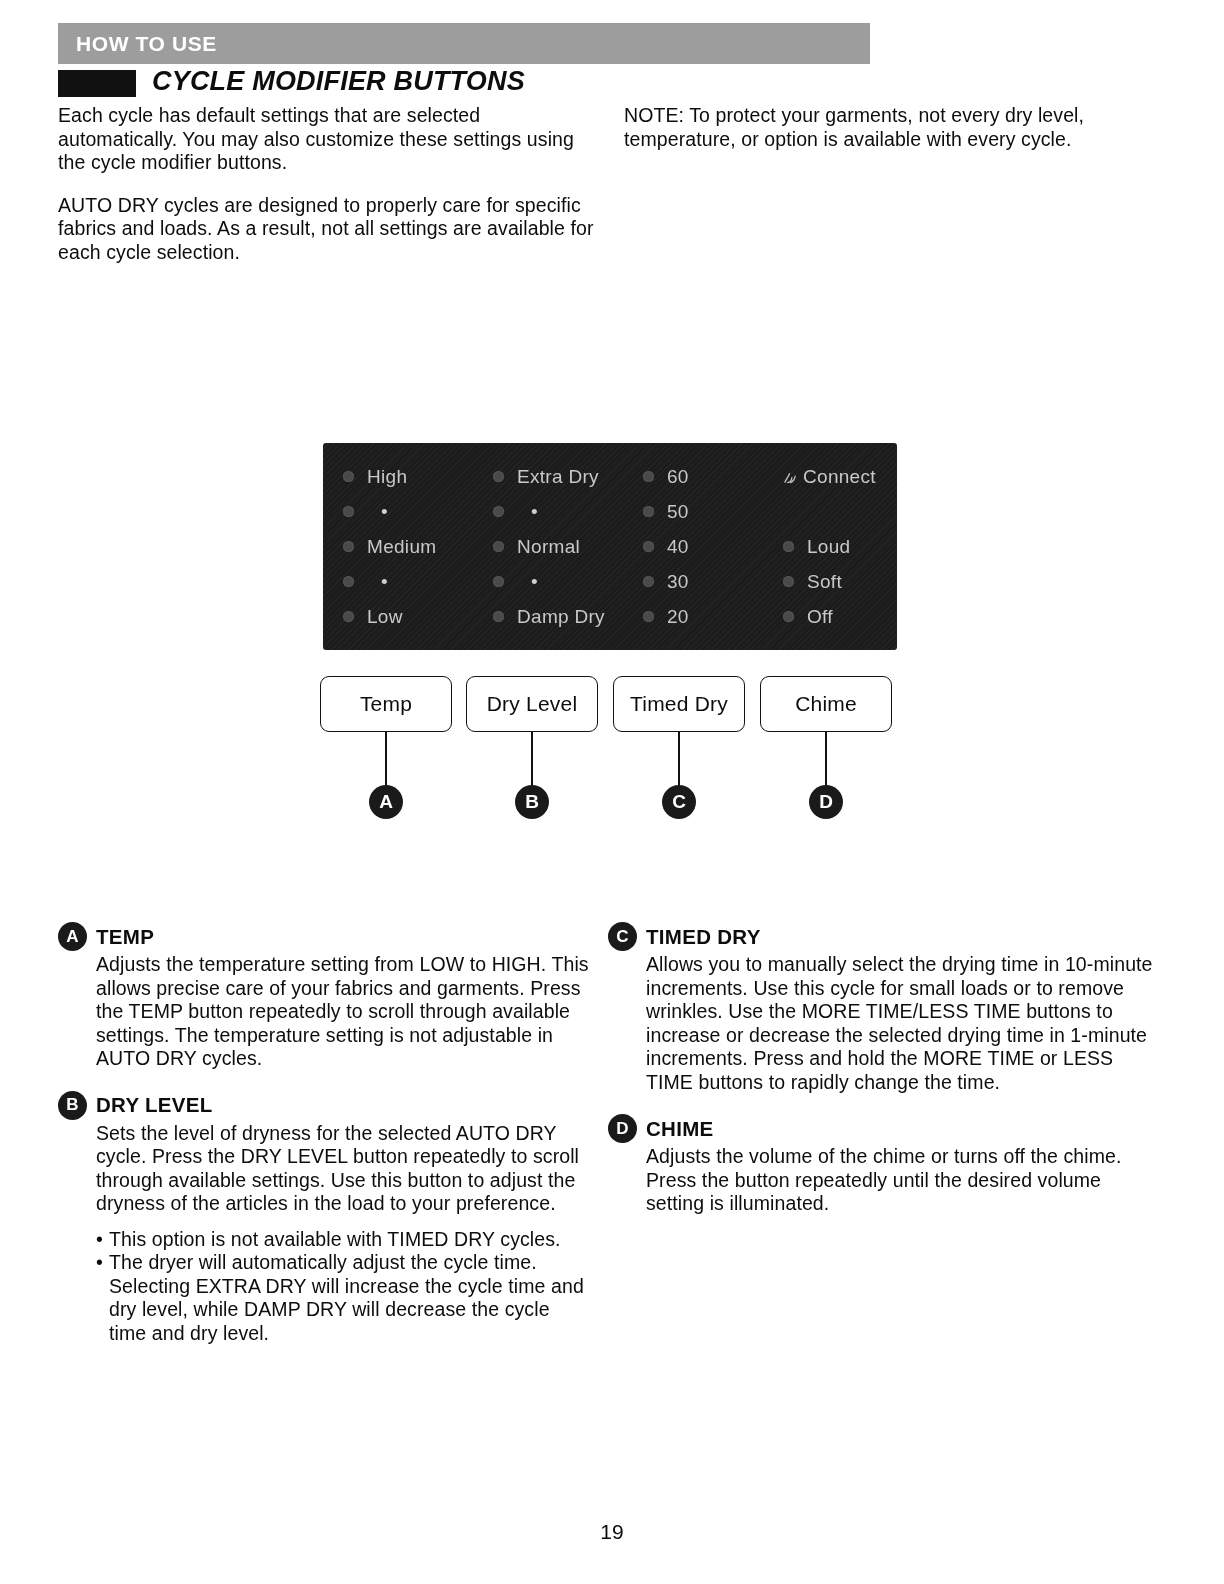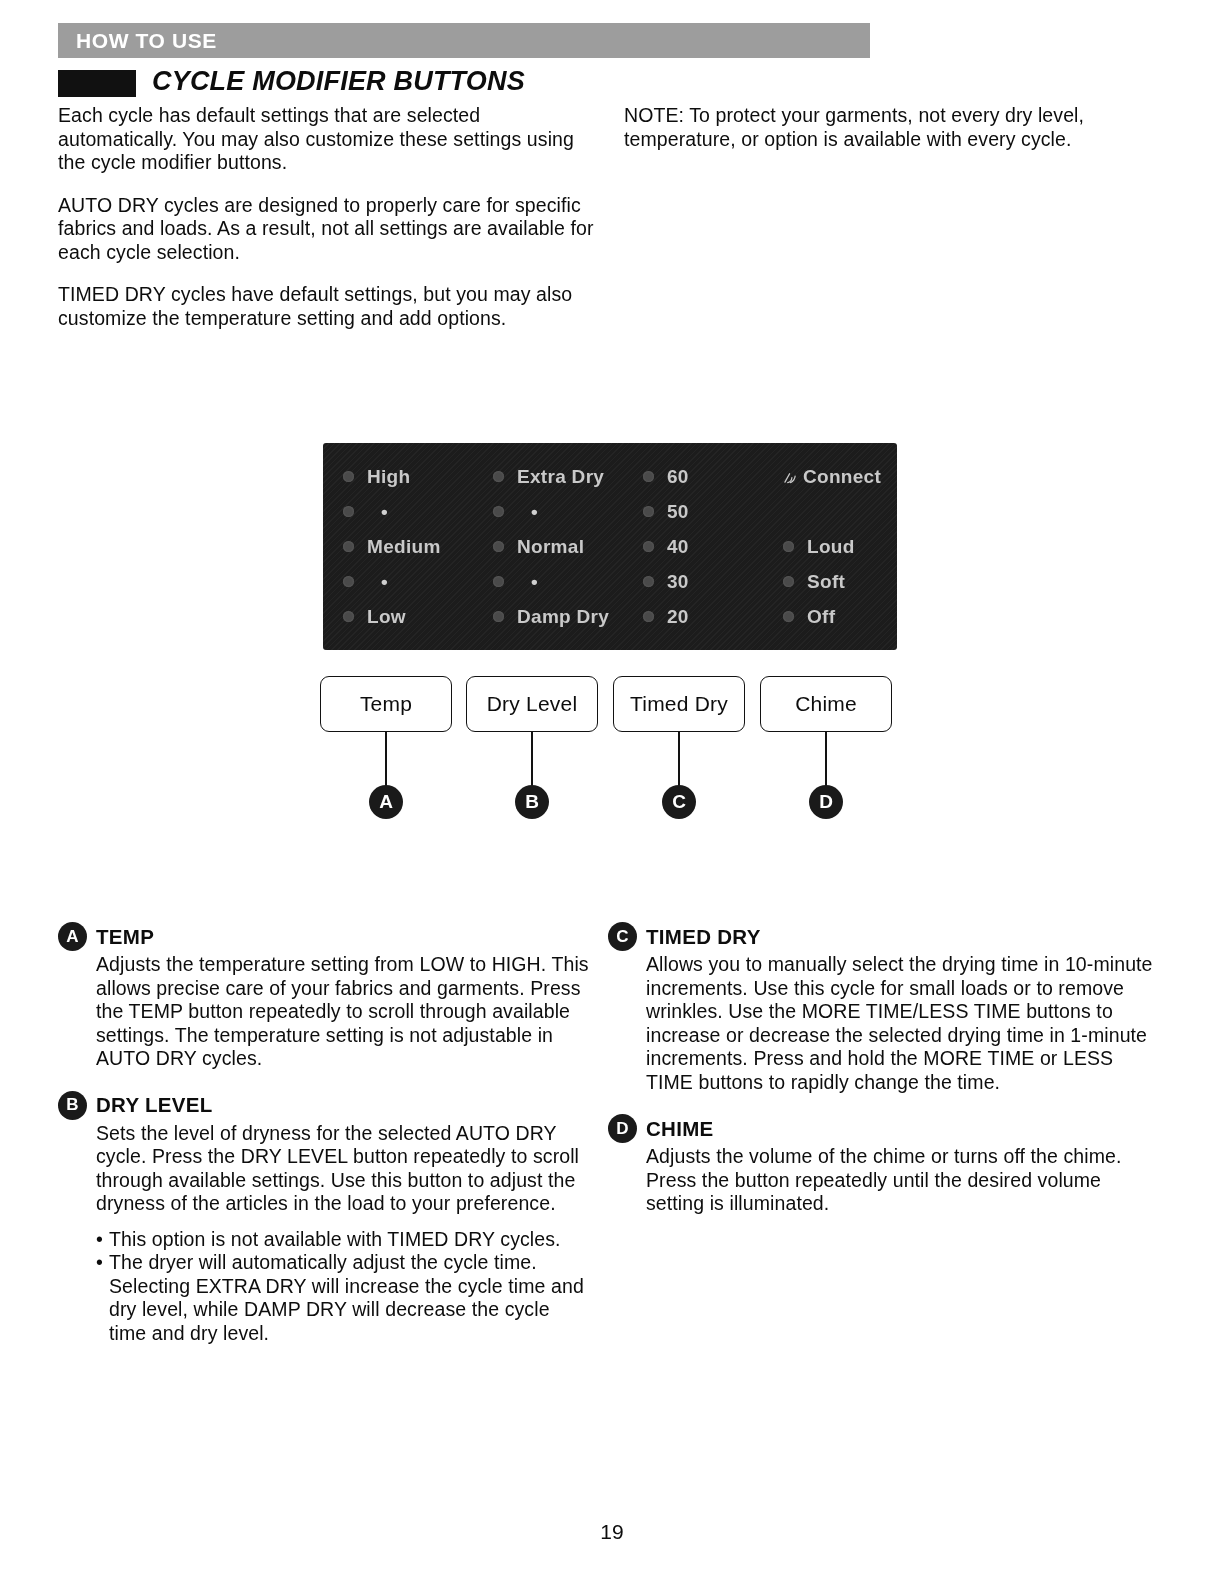--- a/index.html
+++ b/index.html
@@ -15,21 +15,21 @@
     color: #0d0d0d;
     overflow: hidden;
   }
 
   
   .how-to-use-band {
     position: absolute;
     left: 58px;
     top: 23px;
     width: 812px;
-    height: 35px;
+    height: 41px;
     background: #9d9d9d;
   }
   .how-to-use-band .band-label {
     position: absolute;
     left: 18px;
     top: 50%;
     transform: translateY(-50%);
     color: #ffffff;
     font-size: 21px;
     font-weight: bold;
@@ -93,21 +93,20 @@
   }
   .panel-grid {
     position: absolute;
     left: 14px;
     top: 16px;
     right: 10px;
     bottom: 16px;
     display: grid;
     grid-template-columns: 150px 150px 140px 1fr;
     grid-template-rows: repeat(5, 1fr);
-    font-weight: bold;
   }
   .panel-cell {
     display: flex;
     align-items: center;
     padding-left: 6px;
   }
   .led {
     width: 11px;
     height: 11px;
     border-radius: 50%;
@@ -252,21 +251,20 @@
 </div>
 
 <div class="section-title-row">
   <span class="black-square"></span>
   <span class="section-title">CYCLE MODIFIER BUTTONS</span>
 </div>
 
 <div class="intro-left">
   <p class="para">Each cycle has default settings that are selected automatically. You may also customize these settings using the cycle modifier buttons.</p>
   <p class="para">AUTO DRY cycles are designed to properly care for specific fabrics and loads. As a result, not all settings are available for each cycle selection.</p>
-  <p class="para">TIMED DRY cycles have default settings, but you may also customize the temperature setting and add options.</p>
 </div>
 
 <div class="intro-right">
   <p class="para"><span class="strong">NOTE:</span> <span>To protect your garments, not every dry level, temperature, or option is available with every cycle.</span></p>
 </div>
 
 <div class="panel">
   <div class="panel-grid">
 
     <div class="panel-cell">

